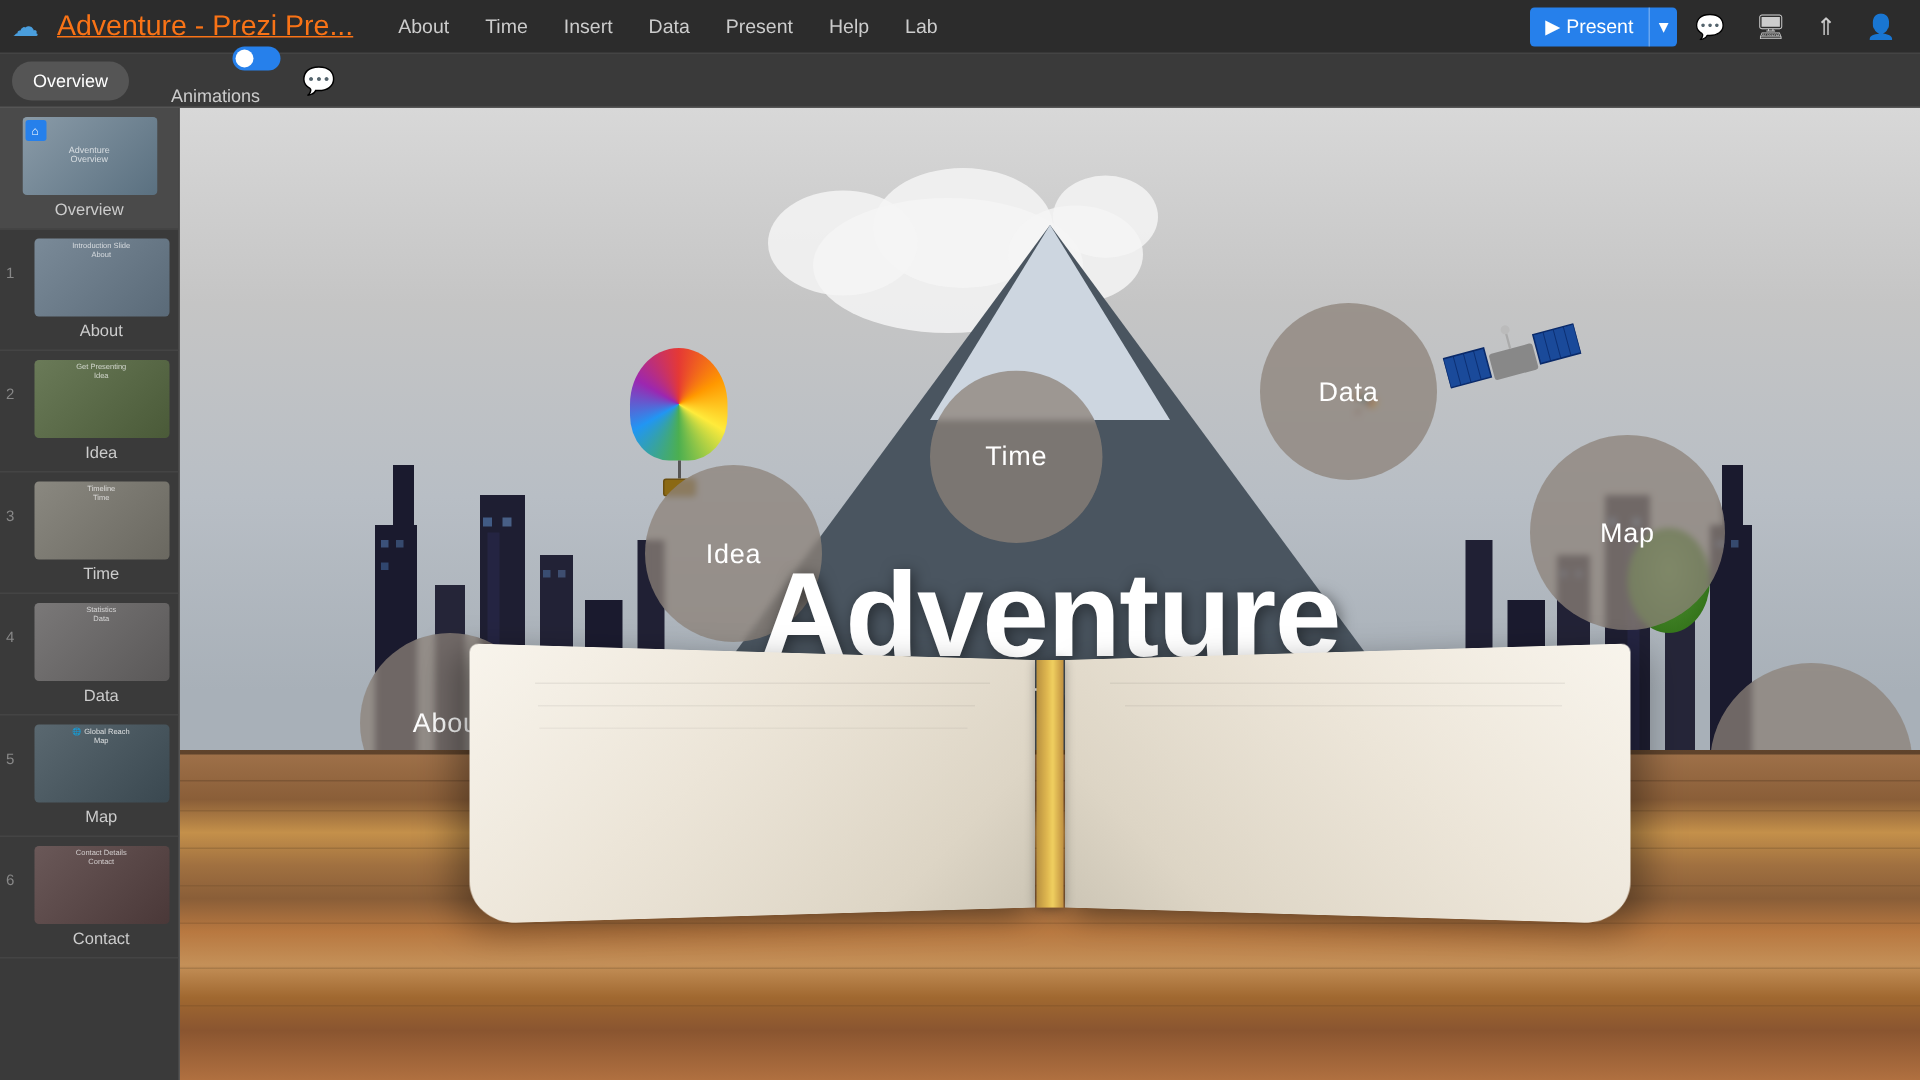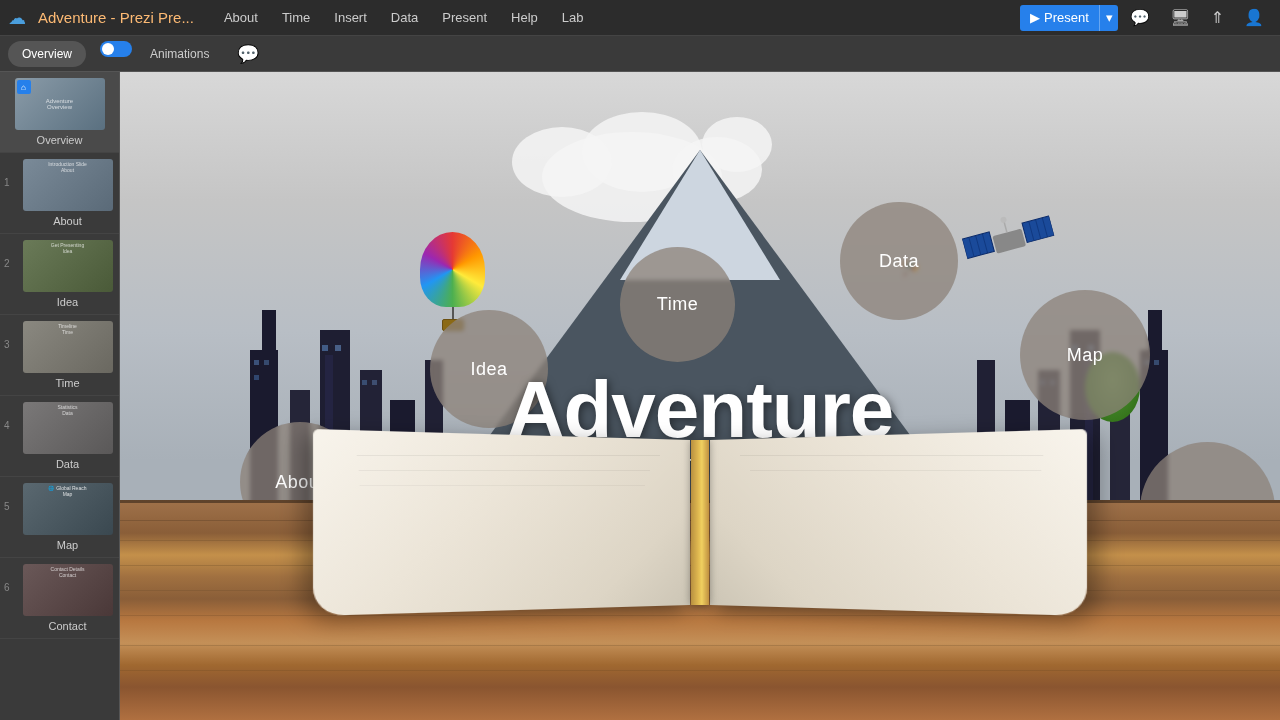--- a/index.html
+++ b/index.html
@@ -5,21 +5,21 @@
     * { margin: 0; padding: 0; box-sizing: border-box; }
     body { width: 1280px; height: 720px; overflow: hidden; font-family: -apple-system, BlinkMacSystemFont, 'Segoe UI', sans-serif; background: #2a2a2a; }
 
     
     #topbar {
       display: flex; align-items: center; height: 36px;
       background: #2c2c2c; border-bottom: 1px solid #444;
       padding: 0 8px; gap: 4px;
     }
     #app-logo { display: flex; align-items: center; gap: 6px; margin-right: 8px; }
-    #app-title { color: #fdba74; font-size: 15px; }
+    #app-title { color: #f97316; font-size: 19px; text-decoration: underline; }
     .menu-item {
       color: #ccc; font-size: 13px; padding: 4px 10px;
       cursor: pointer; border-radius: 3px;
     }
     .spacer { flex: 1; }
     #present-btn {
       display: flex; align-items: center; background: #2680eb; color: white;
       border: none; border-radius: 3px; font-size: 13px; cursor: pointer;
       height: 26px;
     }
@@ -32,21 +32,21 @@
       display: flex; align-items: center; height: 36px;
       background: #3a3a3a; border-bottom: 1px solid #555;
       padding: 0 8px; gap: 6px;
     }
     .tab-btn {
       padding: 4px 14px; border-radius: 14px; font-size: 12px; cursor: pointer;
       border: none; height: 26px;
     }
     .tab-btn.active { background: #555; color: white; }
     .tab-btn.inactive { background: transparent; color: #ccc; }
-    .toggle-container { display: flex; align-items: flex-start; gap: 4px; padding: 0 8px; }
+    .toggle-container { display: flex; align-items: flex-end; gap: 4px; padding: 0 8px; flex-direction: column; }
     .toggle { width: 32px; height: 16px; background: #2680eb; border-radius: 8px; position: relative; cursor: pointer; }
     .toggle::after { content: ''; position: absolute; width: 12px; height: 12px; background: white; border-radius: 50%; top: 2px; left: 2px; }
     .comment-icon { color: #ccc; font-size: 18px; cursor: pointer; }
 
     
     #main { display: flex; height: calc(720px - 72px); }
 
     
     #sidebar {
       width: 120px; background: #3a3a3a; border-right: 1px solid #555;

